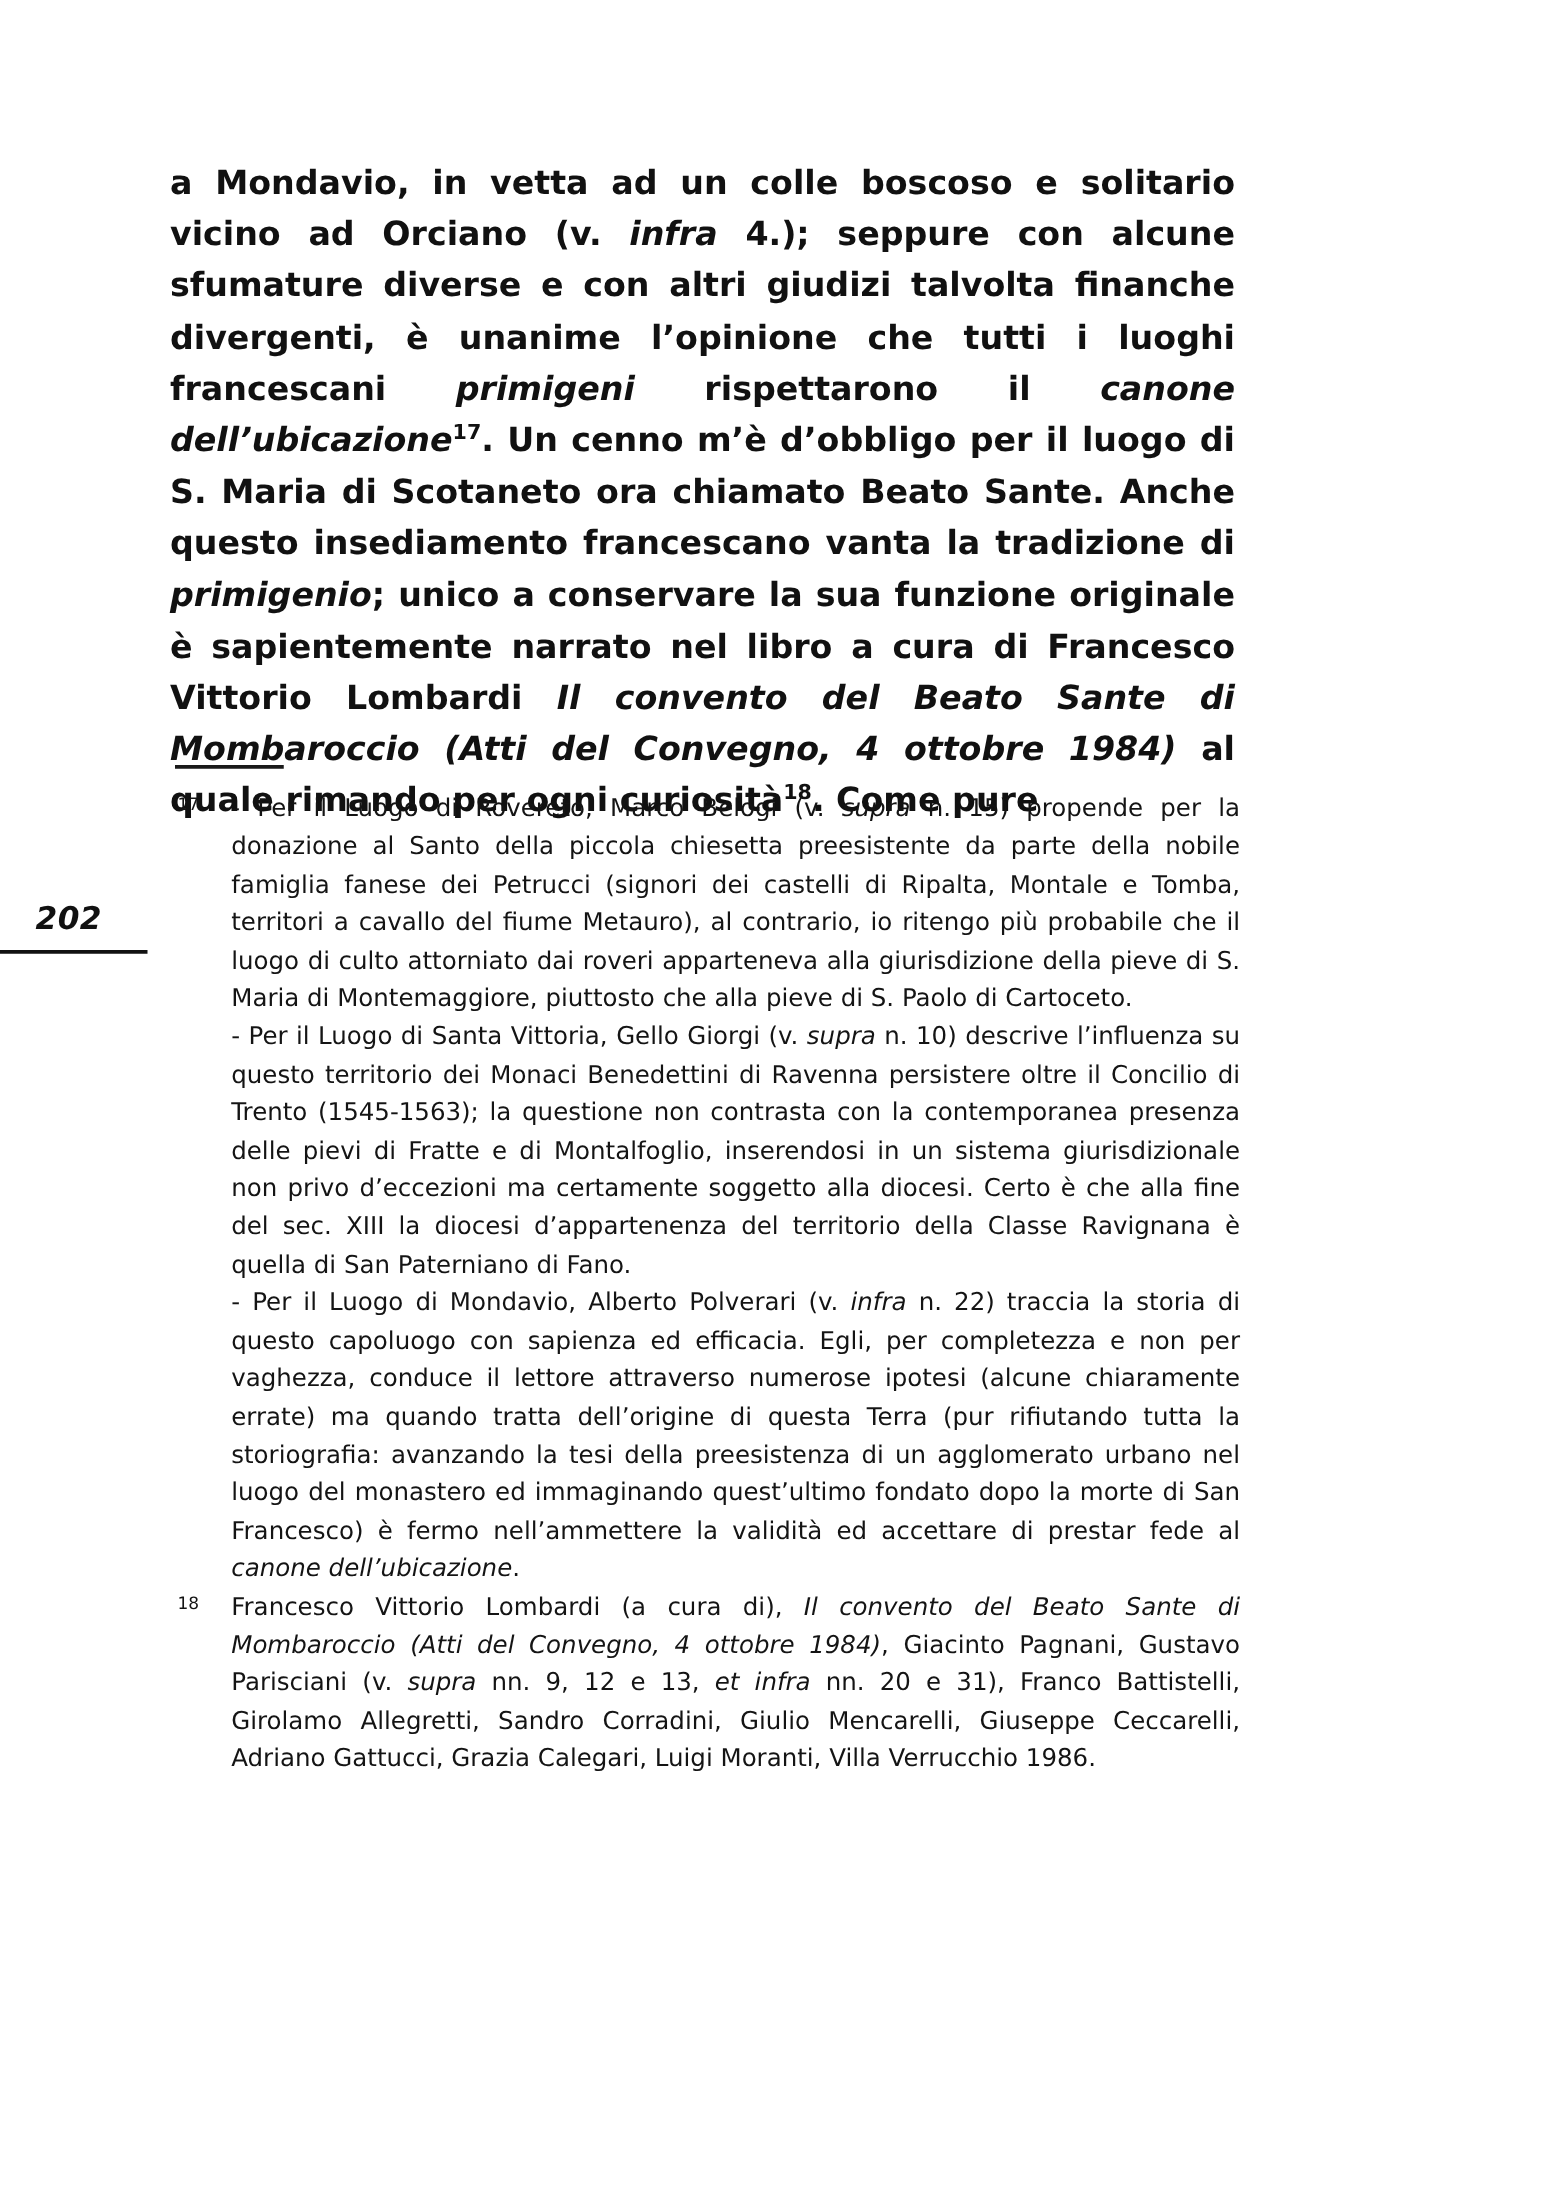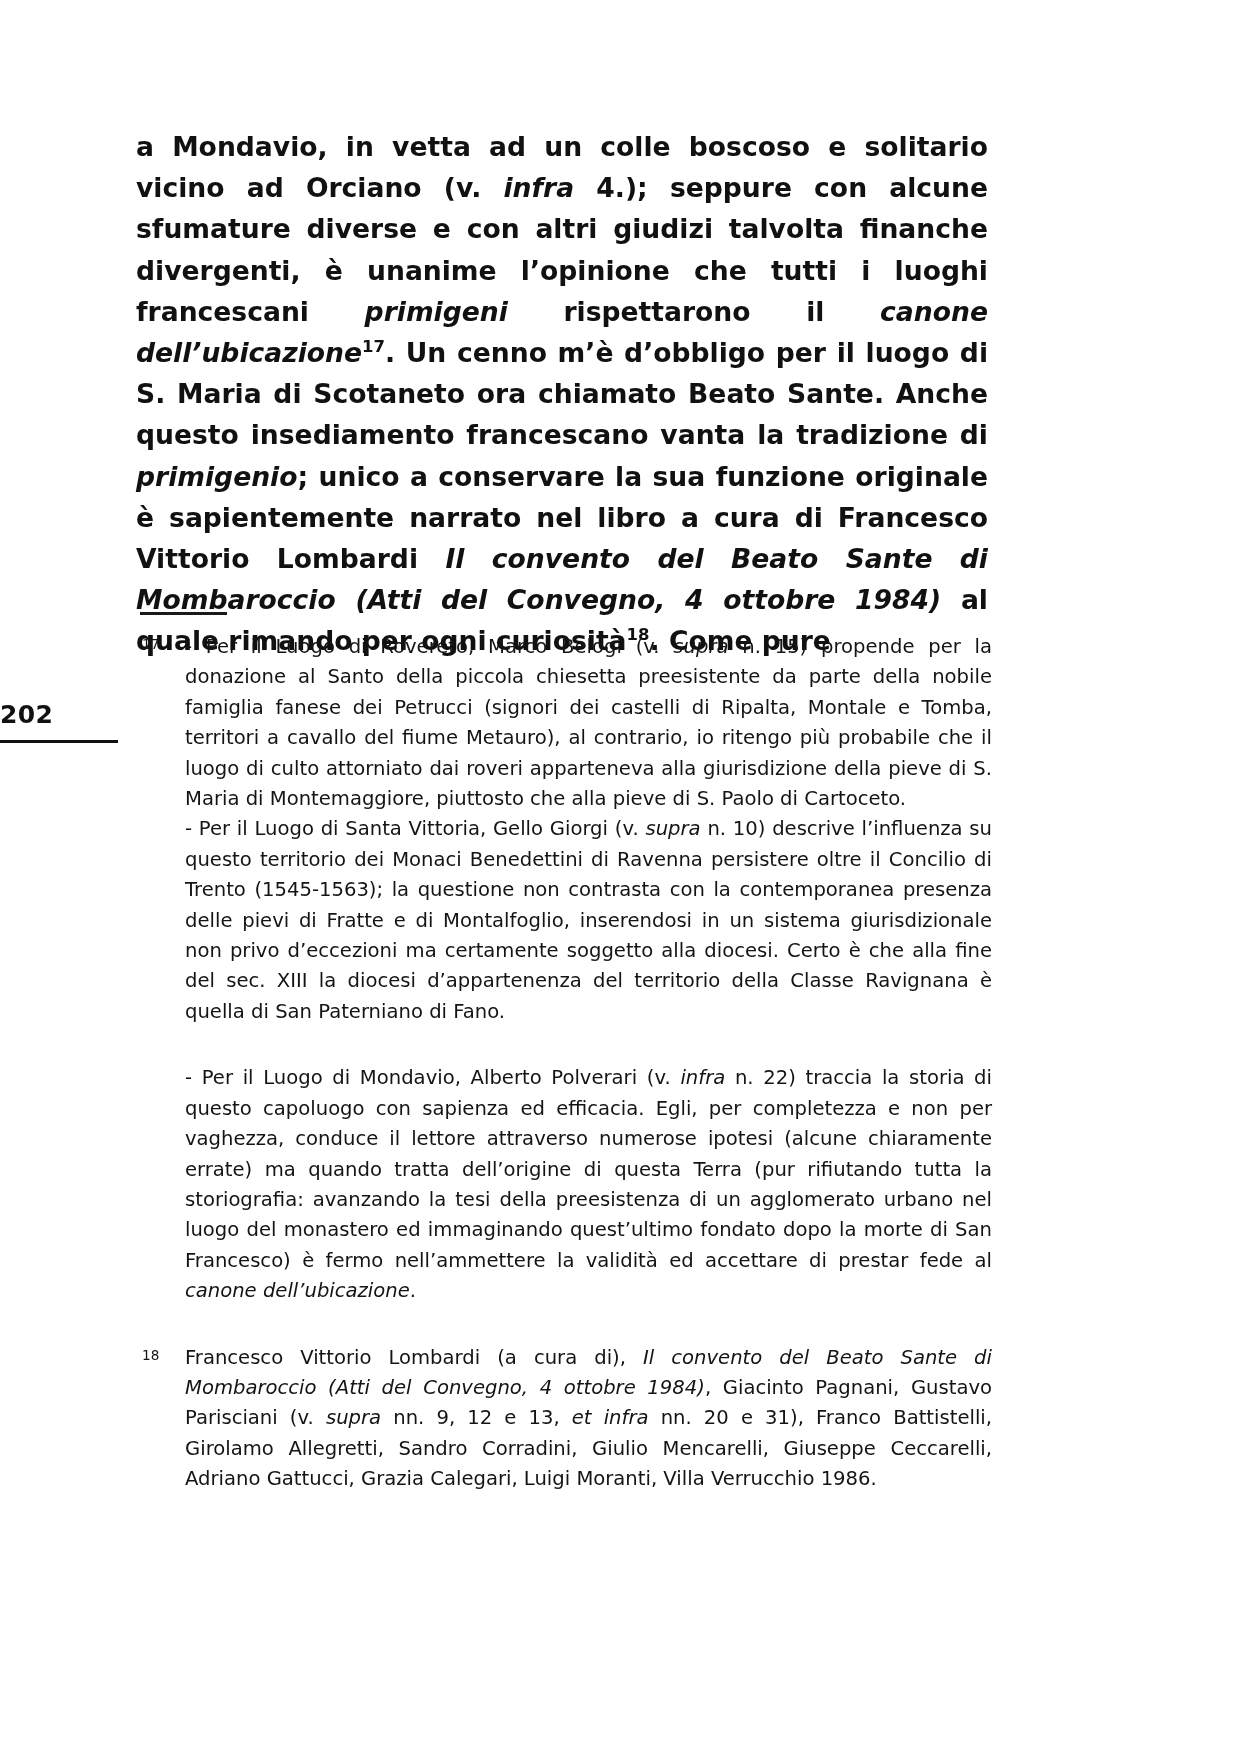--- a/index.html
+++ b/index.html
@@ -18,23 +18,24 @@
 
   .page {
     position: absolute;
     inset: 0;
   }
 
   
   .folio-block {
     position: absolute;
     left: 0;
-    top: 702px;
+    top: 722px;
     width: 118px;
-    text-align: left;
+    text-align: center;
+    font-style: italic;
   }
   .folio-number {
     font-family: "DejaVu Sans", sans-serif;
     font-size: 25px;
     font-weight: 700;
     color: #111111;
     letter-spacing: 0.3px;
     line-height: 1;
     padding-right: 8px;
   }
@@ -105,21 +106,20 @@
     text-justify: inter-word;
   }
   .footnote b {
     font-weight: 400;
   }
   .footnote i {
   }
   
   .footnote p:last-child {
     text-align-last: left;
-    margin-top: 36px;
   }
   .body-text {
     text-align-last: left;
   }
   .sup {
     font-size: 0.62em;
     vertical-align: super;
     line-height: 0;
   }
 </style>

